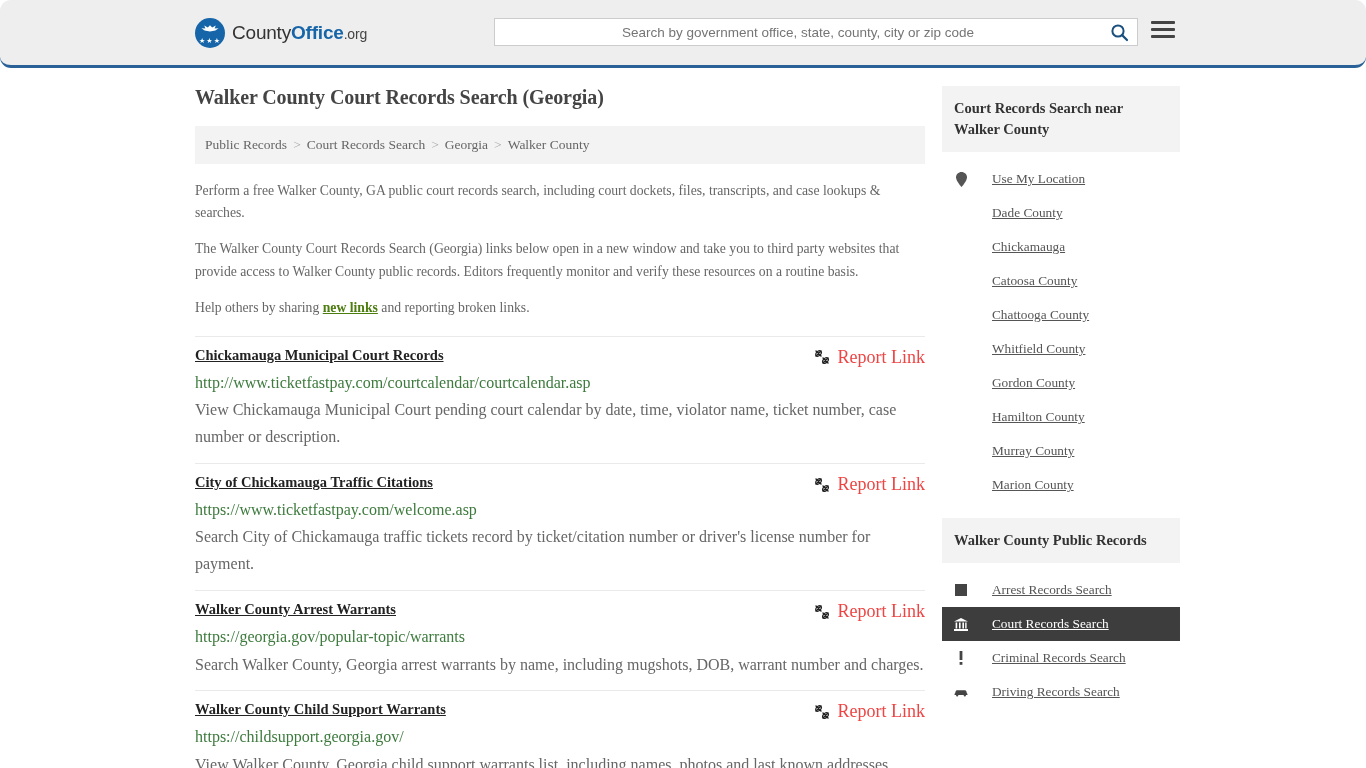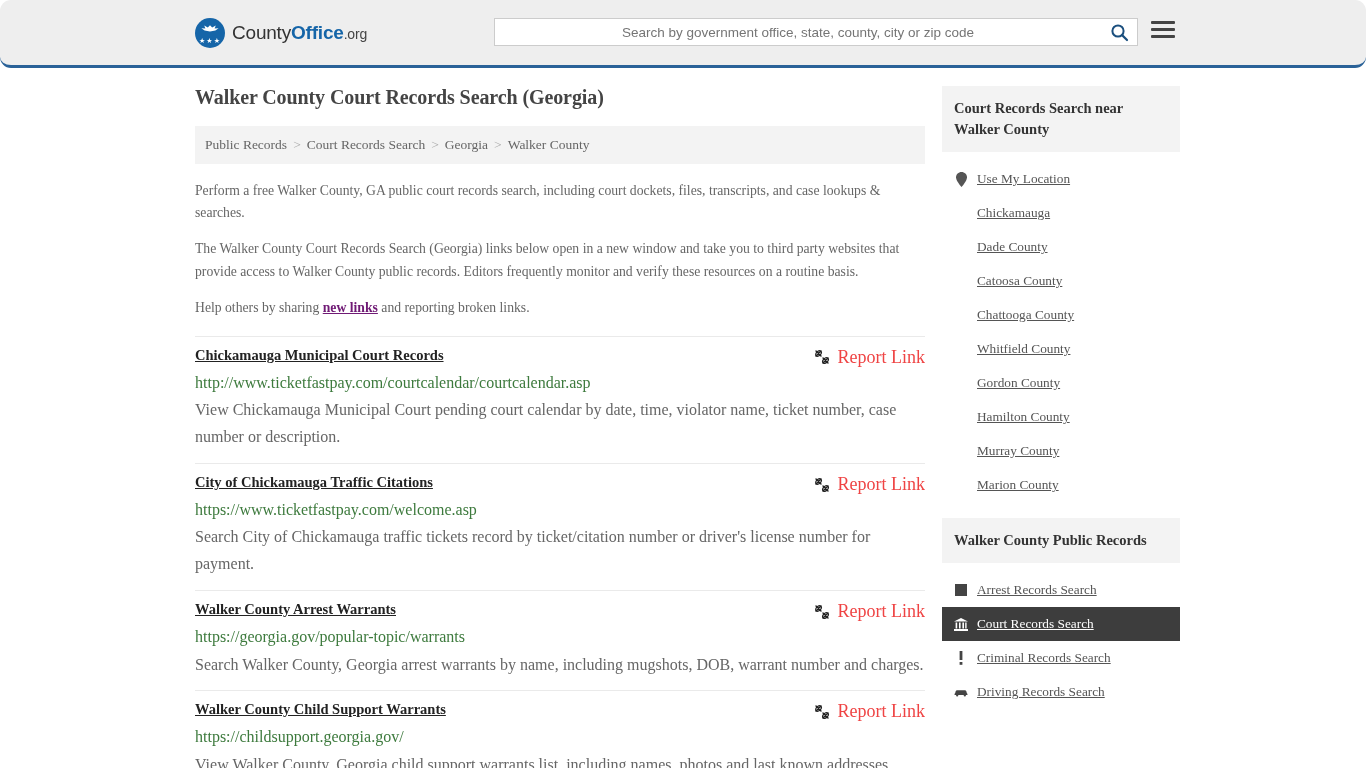--- a/index.html
+++ b/index.html
@@ -151,21 +151,21 @@
   .breadcrumb .sep { color: #aaaaaa; margin: 0 6px; }
 
   .intro p {
     font-size: 13.7px;
     line-height: 1.62;
     color: #666666;
     margin: 0 0 14px 0;
   }
   .intro p:last-child { margin-bottom: 17px; }
   .intro a {
-    color: #701a75;
+    color: #4d7c0f;
     text-decoration: underline;
     font-weight: bold;
   }
 
   
   .result {
     padding: 9px 0 12px 0;
     border-top: 1px solid #eaeaea;
   }
   .result:first-of-type { border-top: 1px solid #eaeaea; }
@@ -213,21 +213,21 @@
     padding: 12px 12px;
     font-size: 14.5px;
     font-weight: bold;
     color: #333333;
     line-height: 1.45;
   }
   .side-list { padding: 0; margin: 0; list-style: none; }
   .side-list li {
     display: flex;
     align-items: center;
-    gap: 9px;
+    gap: 24px;
     padding: 9px 12px;
     font-size: 13.3px;
   }
   .side-list li a {
     color: #555555;
     text-decoration: underline;
     cursor: pointer;
   }
   .side-list li.active {
     background: #3d3d3d;
@@ -372,25 +372,25 @@
         <li>
           <span class="side-icon">
             <svg width="11" height="15" viewBox="0 0 11 15">
                 <path d="M5.5 0C2.5 0 0 2.4 0 5.3 0 9.2 5.5 15 5.5 15S11 9.2 11 5.3C11 2.4 8.5 0 5.5 0z" fill="#555"></path>
               </svg>
           </span>
           <a>Use My Location</a>
         </li>
         <li>
           <span class="side-icon"></span>
+          <a>Dade County</a>
+        </li>
+        <li>
+          <span class="side-icon"></span>
           <a>Chickamauga</a>
-        </li>
-        <li>
-          <span class="side-icon"></span>
-          <a>Dade County</a>
         </li>
         <li>
           <span class="side-icon"></span>
           <a>Catoosa County</a>
         </li>
         <li>
           <span class="side-icon"></span>
           <a>Chattooga County</a>
         </li>
         <li>

